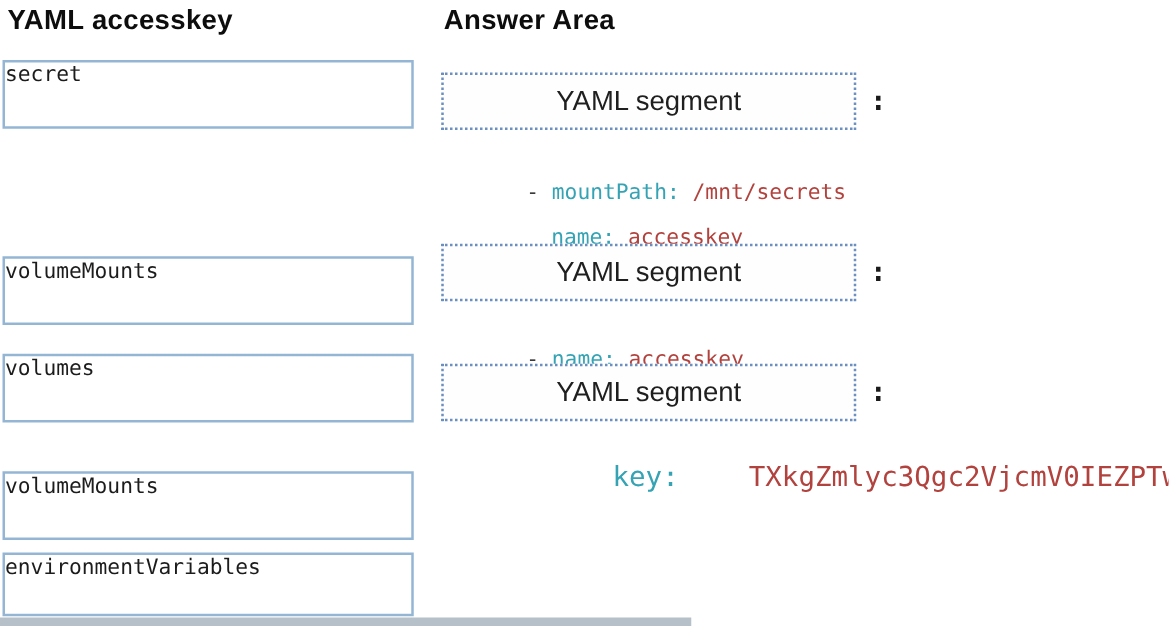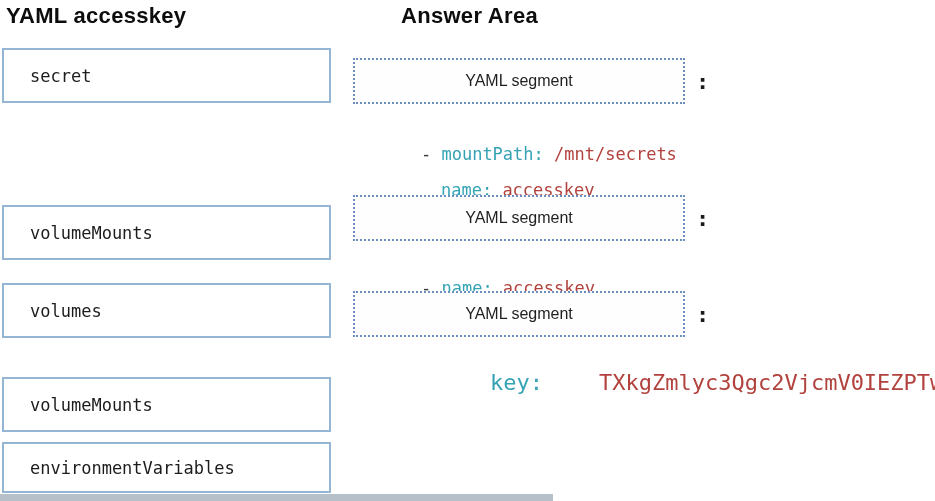--- a/index.html
+++ b/index.html
@@ -29,42 +29,40 @@
     color:var(--heading);
   }
   .seg-box{
     position:absolute;
     left:2px;
     width:329px;
     height:55px;
     border:2px solid var(--left-box-border);
     background:#ffffff;
     display:flex;
-    align-items:center;
-    padding-left:26px;
     cursor:grab;
   }
   .seg-box span{
     font-family:"DejaVu Sans Mono","Liberation Mono",monospace;
     font-size:17px;
     color:#1c1c1c;
   }
   .drop-zone{
     position:absolute;
     left:353px;
     width:332px;
     height:46px;
     border:2px dotted var(--dotted-border);
     background:#fefeff;
     display:flex;
     align-items:center;
     justify-content:center;
   }
   .drop-zone span{
-    font-size:16px;
+    font-size:22px;
     color:var(--label);
   }
   .colon{
     position:absolute;
     left:696px;
     font-family:"DejaVu Sans Mono","Liberation Mono",monospace;
     font-size:22px;
     font-weight:bold;
     color:#1a1a1a;
   }
@@ -101,21 +99,21 @@
   <div class="seg-box" style="top:283px;">
     <span>volumes</span>
   </div>
   <div class="seg-box" style="top:377px;">
     <span>volumeMounts</span>
   </div>
   <div class="seg-box" style="top:442px;height:51px;">
     <span>environmentVariables</span>
   </div>
 
-  <div class="heading" style="left:355px;top:3px;margin-left:46px;">Answer Area</div>
+  <div class="heading" style="left:355px;top:3px;">Answer Area</div>
 
   <div class="drop-zone" style="top:58px;">
     <span>YAML segment</span>
   </div>
   <div class="colon" style="top:69px;">:</div>
 
   <div class="code" style="left:400px;top:160px;">
     <span class="tok-key">name: </span><span class="tok-val">accesskey</span>
   </div>
   <div class="code" style="left:380px;top:124px;">

